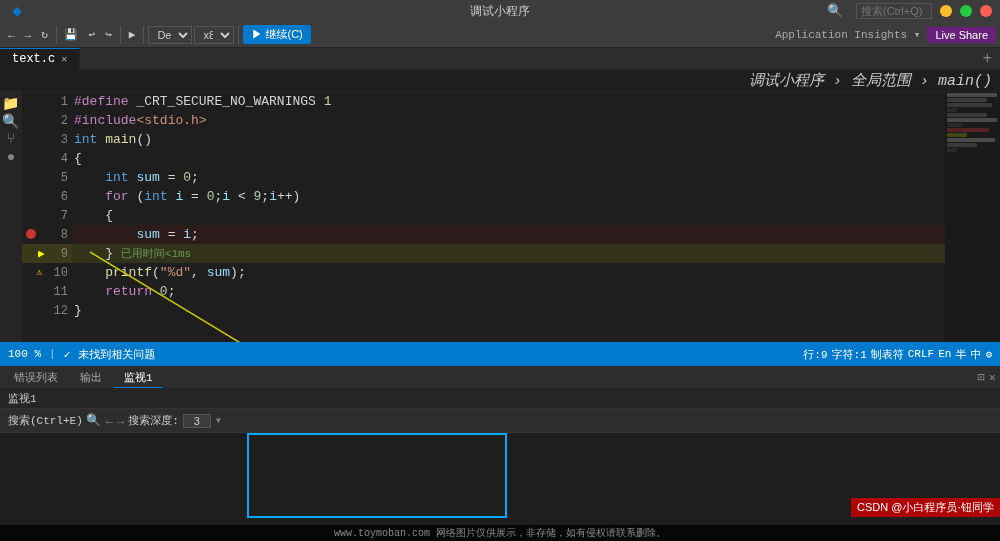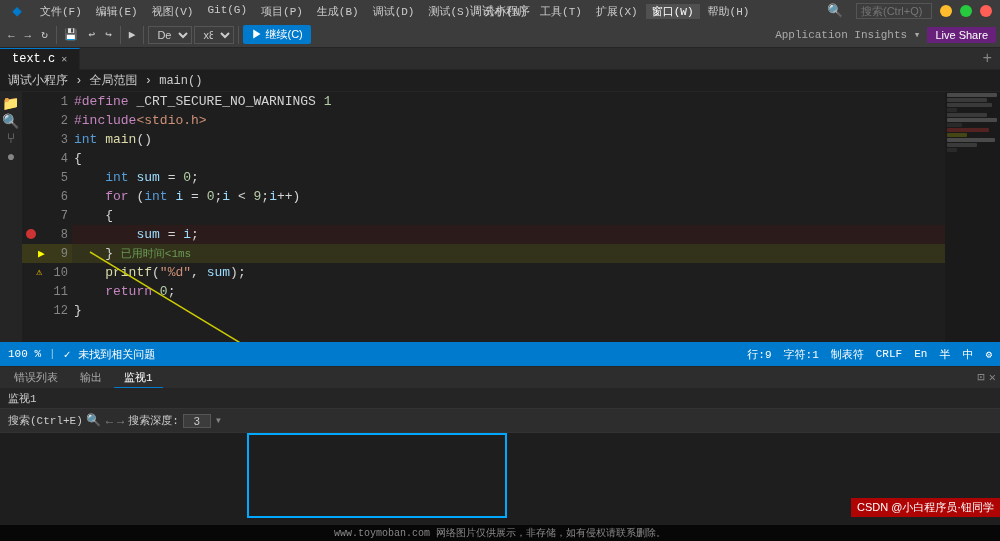--- a/index.html
+++ b/index.html
@@ -155,24 +155,25 @@
       cursor: pointer;
     }
 
     
     #breadcrumb {
       height: 22px;
       background: #1e1e1e;
       display: flex;
       align-items: center;
       padding: 0 8px;
-      font-size: 12px;
+      font-size: 15px;
       color: #cccccc;
       border-bottom: 1px solid #252526;
-      justify-content: flex-start;
+      justify-content: flex-end;
+      font-style: italic;
     }
     .activity-icon {
       width: 18px;
       height: 18px;
       display: flex;
       align-items: center;
       justify-content: center;
       color: #858585;
       font-size: 14px;
       cursor: pointer;
@@ -184,21 +185,21 @@
       background: #007acc;
       display: flex;
       align-items: center;
       padding: 0 8px;
       gap: 8px;
       font-size: 11px;
       color: white;
       justify-content: space-between;
     }
     #status-left { display: flex; align-items: center; gap: 8px; }
-    #status-right { display: flex; align-items: center; gap: 12px; }
+    #status-right { display: flex; align-items: center; gap: 4px; }
 
     
     #bottom-panel {
       height: 175px;
       background: #1e1e1e;
       border-top: 1px solid #252526;
       display: flex;
       flex-direction: column;
     }
     #panel-tabs {
@@ -390,35 +391,20 @@
     }
   </style>
 </head>
 <body>
 
 <div id="outer-container">
 
   <div id="title-bar">
     <div id="title-bar-left">
       <div class="activity-icon" style="color:#007acc;font-size:16px;">◆</div>
-      <div id="title-bar-menus">
-        <span class="menu-item">文件(F)</span>
-        <span class="menu-item">编辑(E)</span>
-        <span class="menu-item">视图(V)</span>
-        <span class="menu-item">Git(G)</span>
-        <span class="menu-item">项目(P)</span>
-        <span class="menu-item">生成(B)</span>
-        <span class="menu-item">调试(D)</span>
-        <span class="menu-item">测试(S)</span>
-        <span class="menu-item">分析(N)</span>
-        <span class="menu-item">工具(T)</span>
-        <span class="menu-item">扩展(X)</span>
-        <span class="menu-item" style="color:#ffffff; background:#505050;">窗口(W)</span>
-        <span class="menu-item">帮助(H)</span>
-      </div>
     </div>
     <div id="title-bar-title">
       <span>调试小程序</span>
     </div>
     <div id="title-bar-right">
       <span class="title-icon" style="font-size:13px;">🔍</span>
       <span style="font-size:11px; color:#aaa; margin: 0 4px;">
         <input type="text" style="background: rgb(60, 60, 60); border: 1px solid rgb(85, 85, 85); color: rgb(204, 204, 204); font-size: 11px; padding: 1px 4px; width: 76px;" placeholder="搜索(Ctrl+Q)">
       </span>
       <span class="window-btn win-min"></span>

